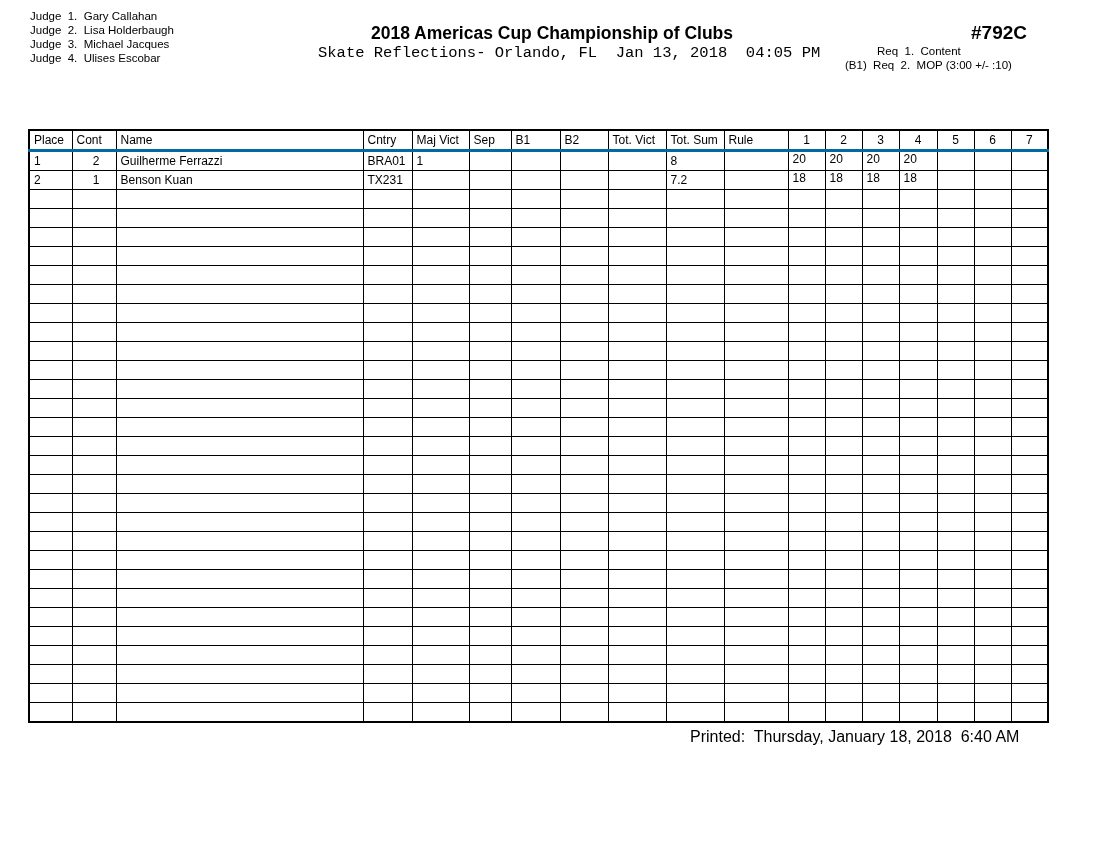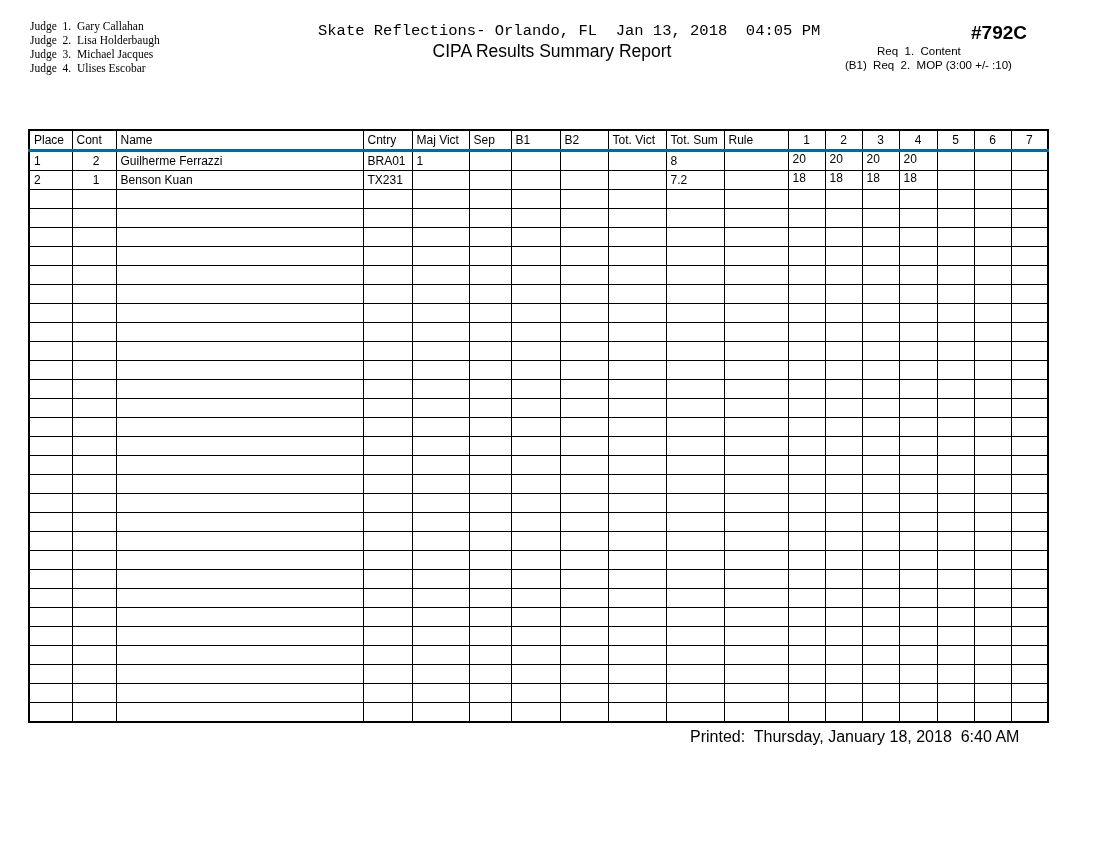--- a/index.html
+++ b/index.html
@@ -1,18 +1,18 @@
 <!DOCTYPE html>
 <html><head>
 <meta charset="utf-8">
 <style>
   html, body { margin: 0; padding: 0; background: #ffffff; }
   body { width: 1100px; height: 850px; position: relative; overflow: hidden;
          font-family: "Liberation Sans", sans-serif; color: #000; }
-  .judges { position: absolute; left: 30px; top: 19px; font-size: 11.5px; line-height: 14px; font-family: Liberation Serif, serif; }
+  .judges { position: absolute; left: 30px; top: 9px; font-size: 11.5px; line-height: 14px; }
   .judges div { white-space: pre; }
   .center-hdr { position: absolute; left: 330px; width: 444px; top: 22px; text-align: center; }
   .title1 { font-size: 17.5px; font-weight: bold; line-height: 22px; }
   .title2 { font-size: 15.5px; line-height: 18px; white-space: pre; margin-left: -12px; font-family: Liberation Mono, monospace; }
   .title3 { font-size: 19.5px; font-weight: bold; line-height: 26px; margin-left: 10px; }
   .title4 { font-size: 17.5px; line-height: 22px; }
   .event-no { position: absolute; right: 73px; top: 22px; font-size: 19px; font-weight: bold; }
   .reqs { position: absolute; left: 845px; top: 44px; font-size: 11.5px; line-height: 14px; }
   .reqs div { white-space: pre; }
   .req1 { padding-left: 32px; }
@@ -33,22 +33,22 @@
 <body>
 
 <div class="judges">
   <div>Judge  1.  Gary Callahan</div>
   <div>Judge  2.  Lisa Holderbaugh</div>
   <div>Judge  3.  Michael Jacques</div>
   <div>Judge  4.  Ulises Escobar</div>
 </div>
 
 <div class="center-hdr">
+  <div class="title1">2018 Americas Cup Championship of Clubs</div>
   <div class="title2">Skate Reflections- Orlando, FL  Jan 13, 2018  04:05 PM</div>
-  <div class="title4">CIPA Results Summary Report</div>
 </div>
 
 <div class="event-no">#792C</div>
 
 <div class="reqs">
   <div class="req1">Req  1.  Content</div>
   <div>(B1)  Req  2.  MOP (3:00 +/- :10)</div>
 </div>
 
 <table class="results">

